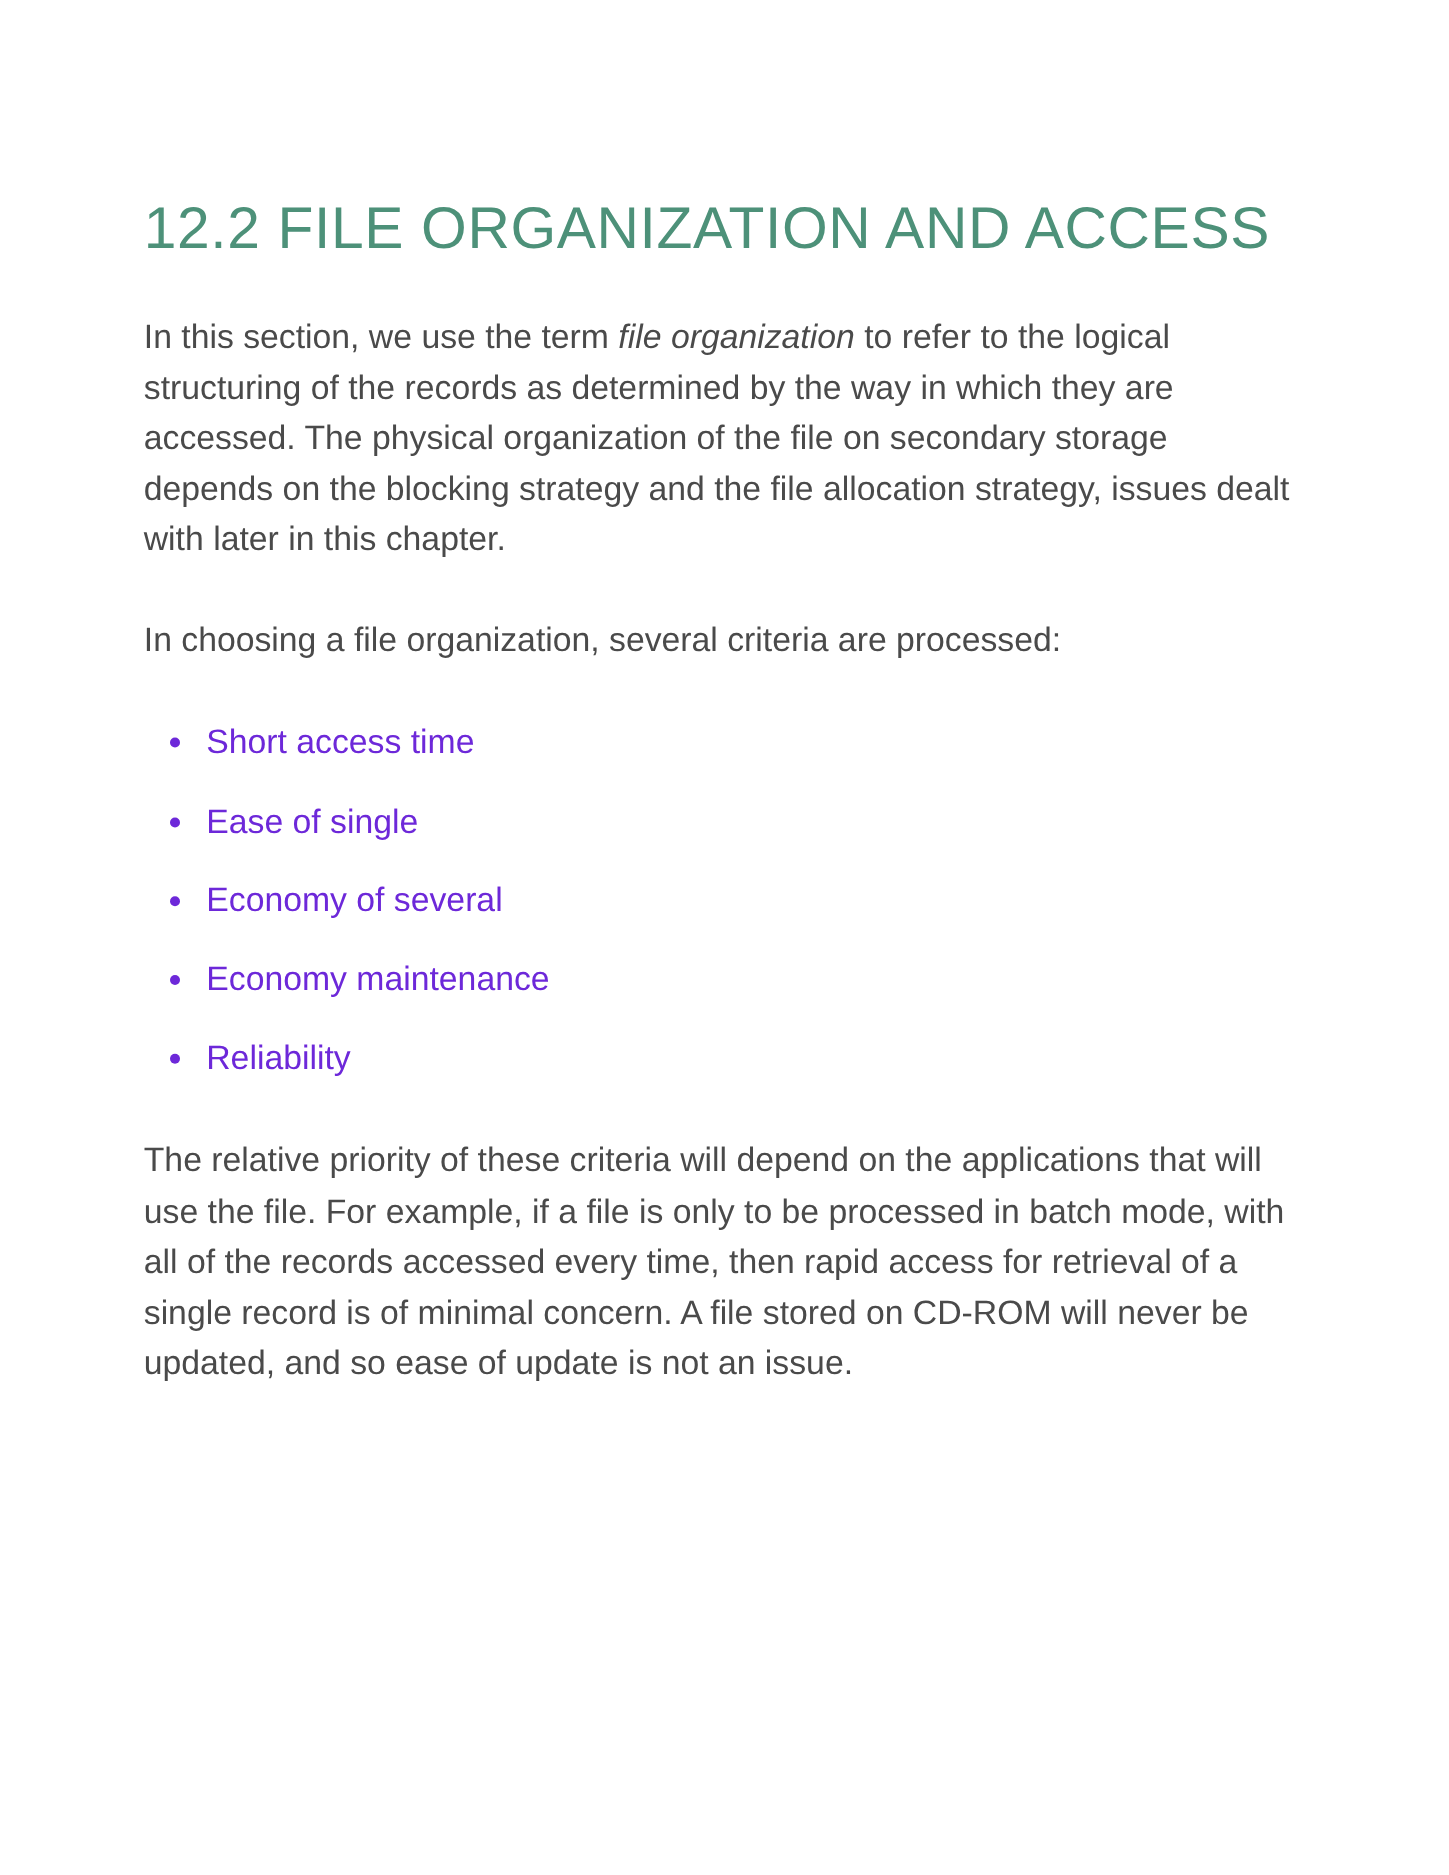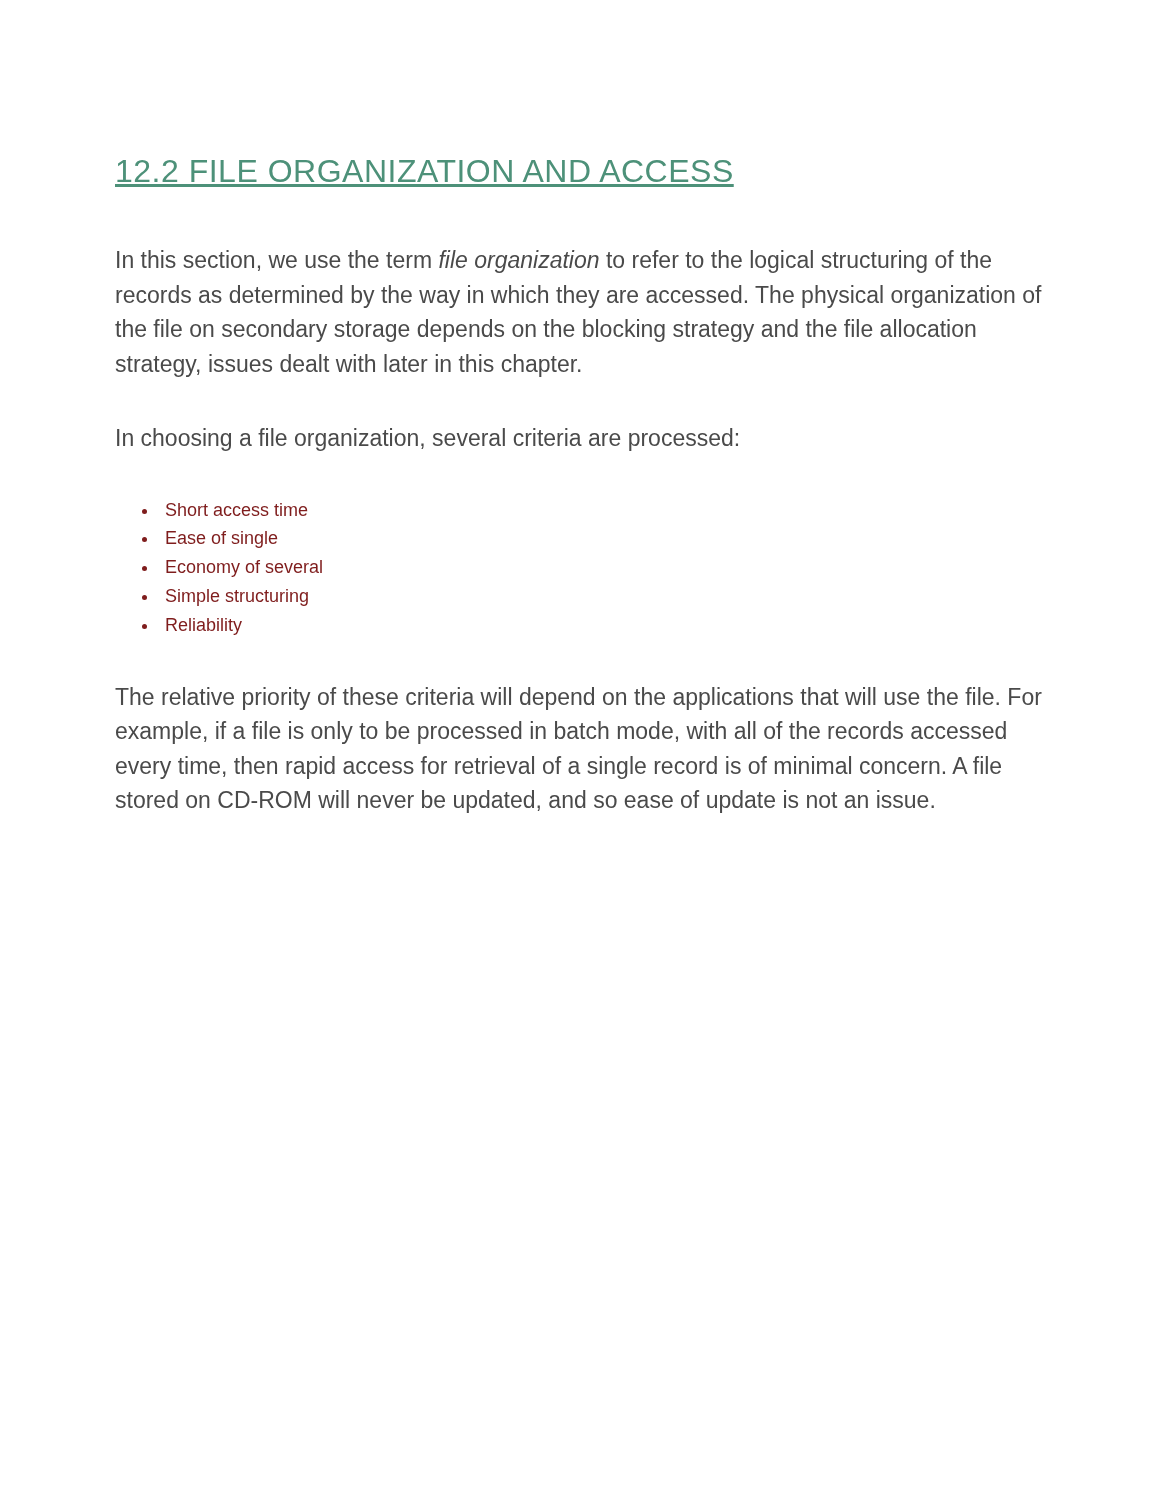--- a/index.html
+++ b/index.html
@@ -10,60 +10,60 @@
     body {
       font-family: Arial, Helvetica, sans-serif;
       background: #ffffff;
       width: 1159px;
       height: 1500px;
       padding: 150px 115px 0 115px;
       color: #4a4a4a;
     }
     h1 {
       color: #4d9179;
-      font-size: 32px;
+      font-size: 47px;
       font-weight: 400;
       line-height: 1.35;
-      margin-bottom: 50px;
+      margin-bottom: 36px;
       letter-spacing: 0.5px;
-      text-decoration: underline;
     }
     p {
-      font-size: 23px;
+      font-size: 27px;
       line-height: 1.5;
       margin-bottom: 40px;
       color: #4a4a4a;
     }
     ul {
       list-style-type: disc;
       margin-left: 44px;
       margin-bottom: 40px;
     }
     li {
-      font-size: 18px;
+      font-size: 27px;
       line-height: 1.6;
-      color: #7f1d1d;
+      color: #6d28d9;
       padding-left: 6px;
+      margin-top: 20px;
     }
     .italic {
       font-style: italic;
     }
   </style>
 </head>
 <body>
 
 <h1>12.2 FILE ORGANIZATION AND ACCESS</h1>
 
 <p>
   <span>In this section, we use the term </span><span class="italic">file organization</span><span> to refer to the logical structuring of the records as determined by the way in which they are accessed. The physical organization of the file on secondary storage depends on the blocking strategy and the file allocation strategy, issues dealt with later in this chapter.</span>
 </p>
 
 <p>In choosing a file organization, several criteria are processed:</p>
 
 <ul>
   <li>Short access time</li>
   <li>Ease of single</li>
   <li>Economy of several</li>
-  <li>Simple structuring</li>
+  <li>Economy maintenance</li>
   <li>Reliability</li>
 </ul>
 
 <p>The relative priority of these criteria will depend on the applications that will use the file. For example, if a file is only to be processed in batch mode, with all of the records accessed every time, then rapid access for retrieval of a single record is of minimal concern. A file stored on CD-ROM will never be updated, and so ease of update is not an issue.</p>
 
 </body></html>

